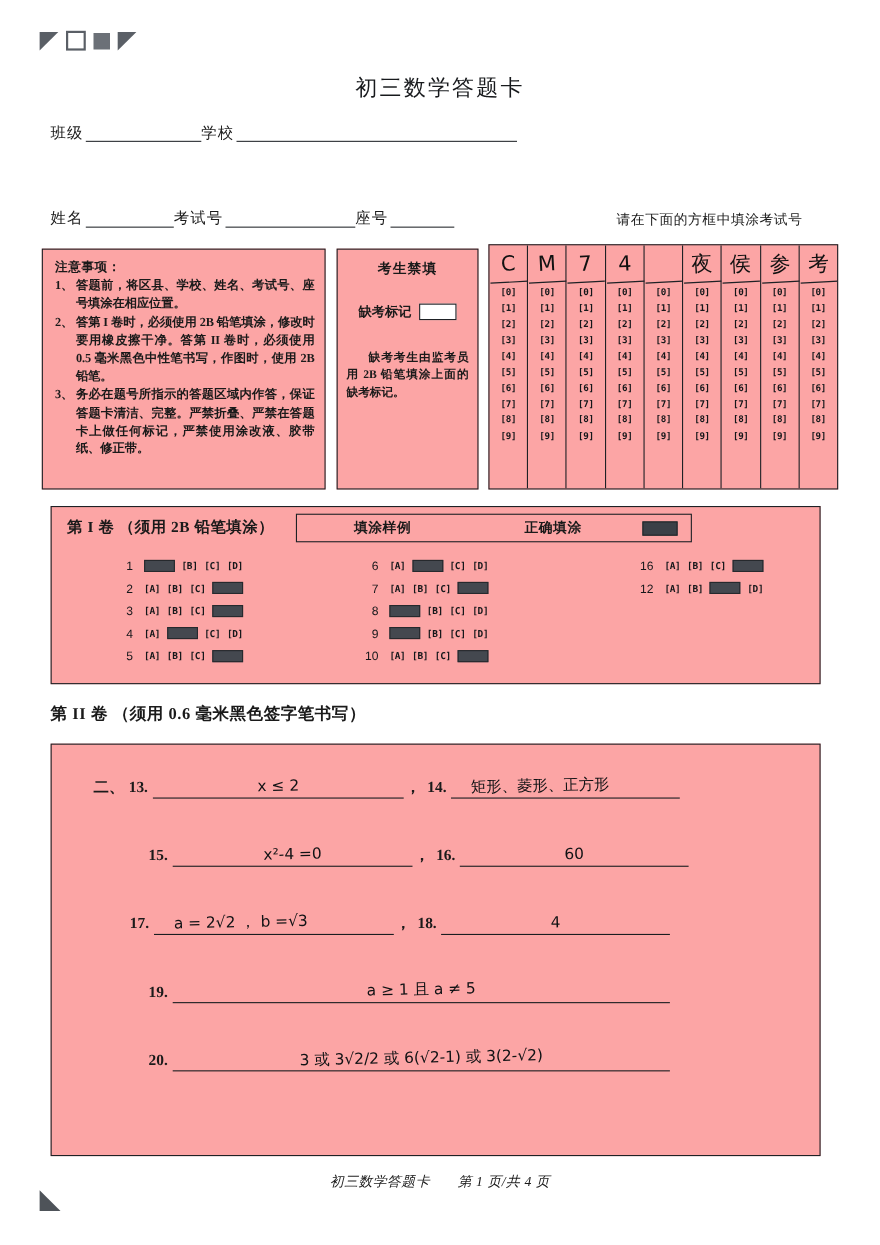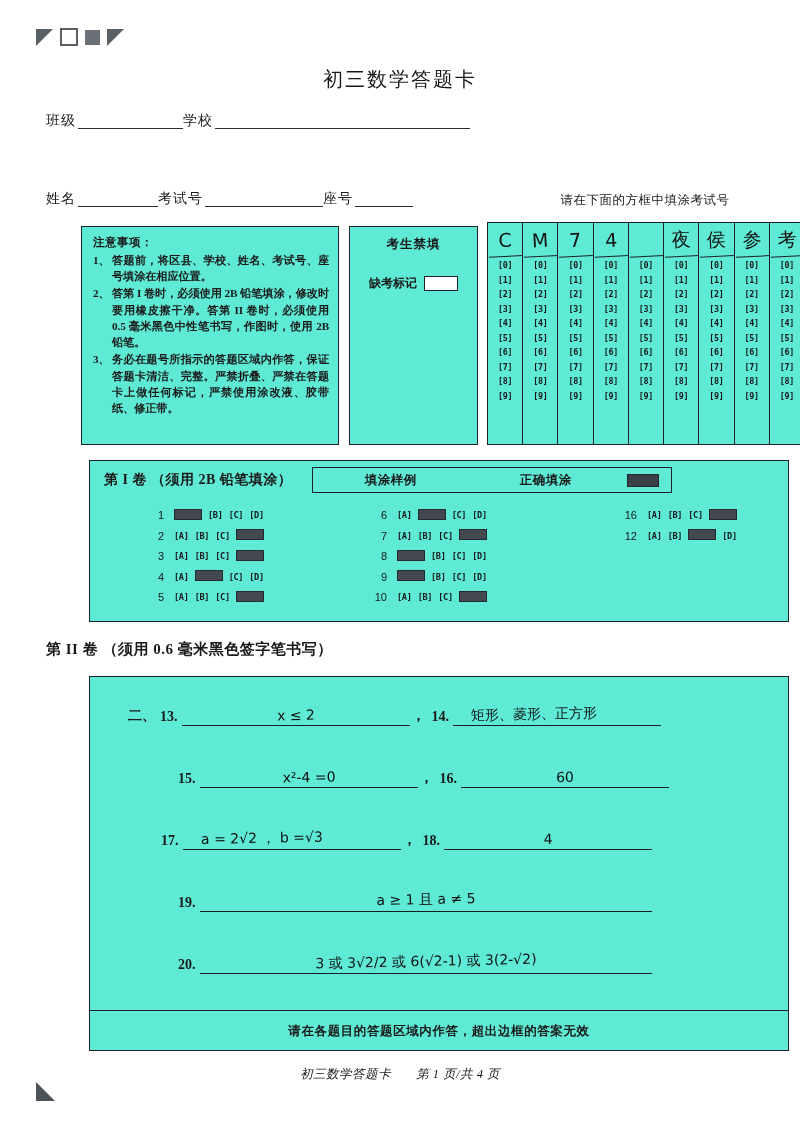--- a/index.html
+++ b/index.html
@@ -88,23 +88,22 @@
     width: 230px;
     text-align: center;
     font-size: 12.5px;
     letter-spacing: 0.5px;
   }
 
   
   .panel {
     position: absolute;
     border: 1.6px solid #1e2125;
-    background: #5eead4;
+    background: #fca5a5;
     box-sizing: border-box;
-    margin-left: 43px;
   }
 
   
   #notes-panel {
     top: 226px;
     left: 38px;
     width: 258px;
     height: 219px;
     padding: 8px 9px 4px 11px;
   }
@@ -445,20 +444,21 @@
     </li>
   </ul>
 </div>
 
 <div class="panel" id="absent-panel">
   <div class="absent-title">考生禁填</div>
   <div class="absent-row">
     <span class="absent-row-label">缺考标记</span>
     <span class="absent-box"></span>
   </div>
+  <div class="absent-note">缺考考生由监考员用 2B 铅笔填涂上面的缺考标记。</div>
 </div>
 
 <div class="panel" id="id-panel">
   <div class="id-grid" id="id-grid-root">
       <div class="id-col">
         <div class="id-hand">C</div>
         <div class="id-bubbles">
           <div class="bub">[0]</div>
           <div class="bub">[1]</div>
           <div class="bub">[2]</div>
@@ -747,20 +747,19 @@
     </div>
 
     <div class="ans-line" style="top:270px; left:88px;">
       <span class="ans-prefix">20.</span>
       <span class="ans-rule" style="width:452px">
         <span class="ans-hand">3 或 3√2/2 或 6(√2-1) 或 3(2-√2)</span>
       </span>
     </div>
 
   </div>
-  <div class="notice-bar">请在各题目的答题区域内作答，超出边框的答案无效</div>
 </div>
 
 <div class="doc-footer">
   <span>初三数学答题卡</span>
   <span class="gap"></span>
   <span>第 1 页/共 4 页</span>
 </div>
 
 </body></html>

